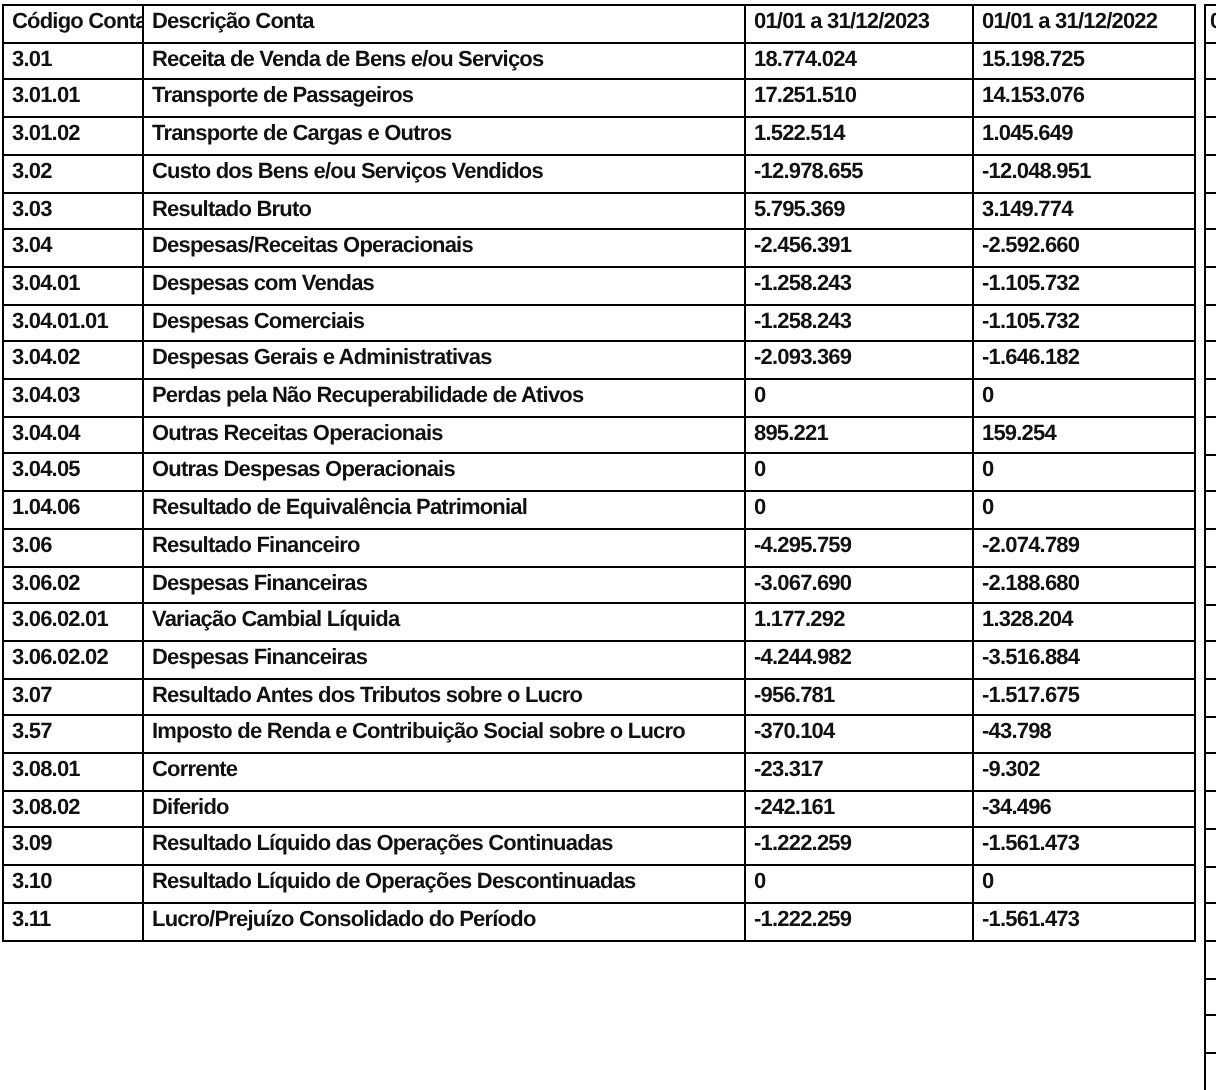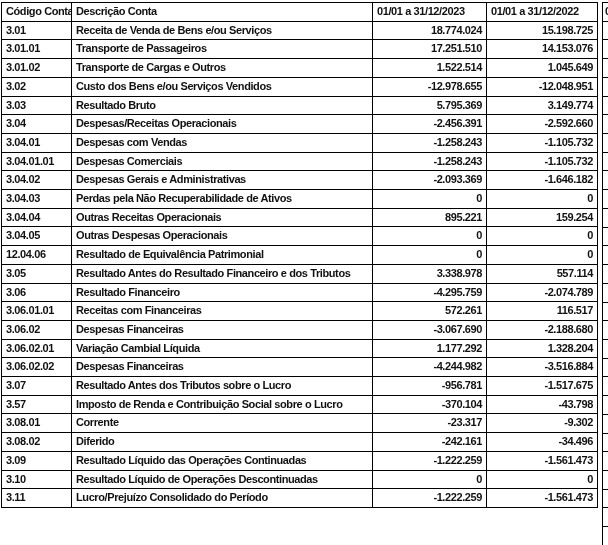--- a/index.html
+++ b/index.html
@@ -35,21 +35,21 @@
     color: #111111;
     height: 17.7px;
     padding: 0 4px;
     line-height: 17.7px;
     white-space: nowrap;
     overflow: hidden;
     background: #ffffff;
     text-align: left;
     vertical-align: middle;
   }
-  table.fin td.num { text-align: right; }
+  table.fin td.num { text-align: left; }
   
   .frag {
     position: absolute;
     left: 602px;
     top: 2px;
     width: 6px;
     border-left: 1px solid #000000;
     border-top: 1px solid #000000;
   }
   .frag-cell {
@@ -151,44 +151,32 @@
           <td class="num">895.221</td>
           <td class="num">159.254</td>
         </tr>
         <tr>
           <td class="code">3.04.05</td>
           <td class="desc">Outras Despesas Operacionais</td>
           <td class="num">0</td>
           <td class="num">0</td>
         </tr>
         <tr>
-          <td class="code">12.04.06</td>
+          <td class="code">1.04.06</td>
           <td class="desc">Resultado de Equivalência Patrimonial</td>
           <td class="num">0</td>
           <td class="num">0</td>
-        </tr>
-        <tr>
-          <td class="code">3.05</td>
-          <td class="desc">Resultado Antes do Resultado Financeiro e dos Tributos</td>
-          <td class="num">3.338.978</td>
-          <td class="num">557.114</td>
         </tr>
         <tr>
           <td class="code">3.06</td>
           <td class="desc">Resultado Financeiro</td>
           <td class="num">-4.295.759</td>
           <td class="num">-2.074.789</td>
         </tr>
         <tr>
-          <td class="code">3.06.01.01</td>
-          <td class="desc">Receitas com Financeiras</td>
-          <td class="num">572.261</td>
-          <td class="num">116.517</td>
-        </tr>
-        <tr>
           <td class="code">3.06.02</td>
           <td class="desc">Despesas Financeiras</td>
           <td class="num">-3.067.690</td>
           <td class="num">-2.188.680</td>
         </tr>
         <tr>
           <td class="code">3.06.02.01</td>
           <td class="desc">Variação Cambial Líquida</td>
           <td class="num">1.177.292</td>
           <td class="num">1.328.204</td>

